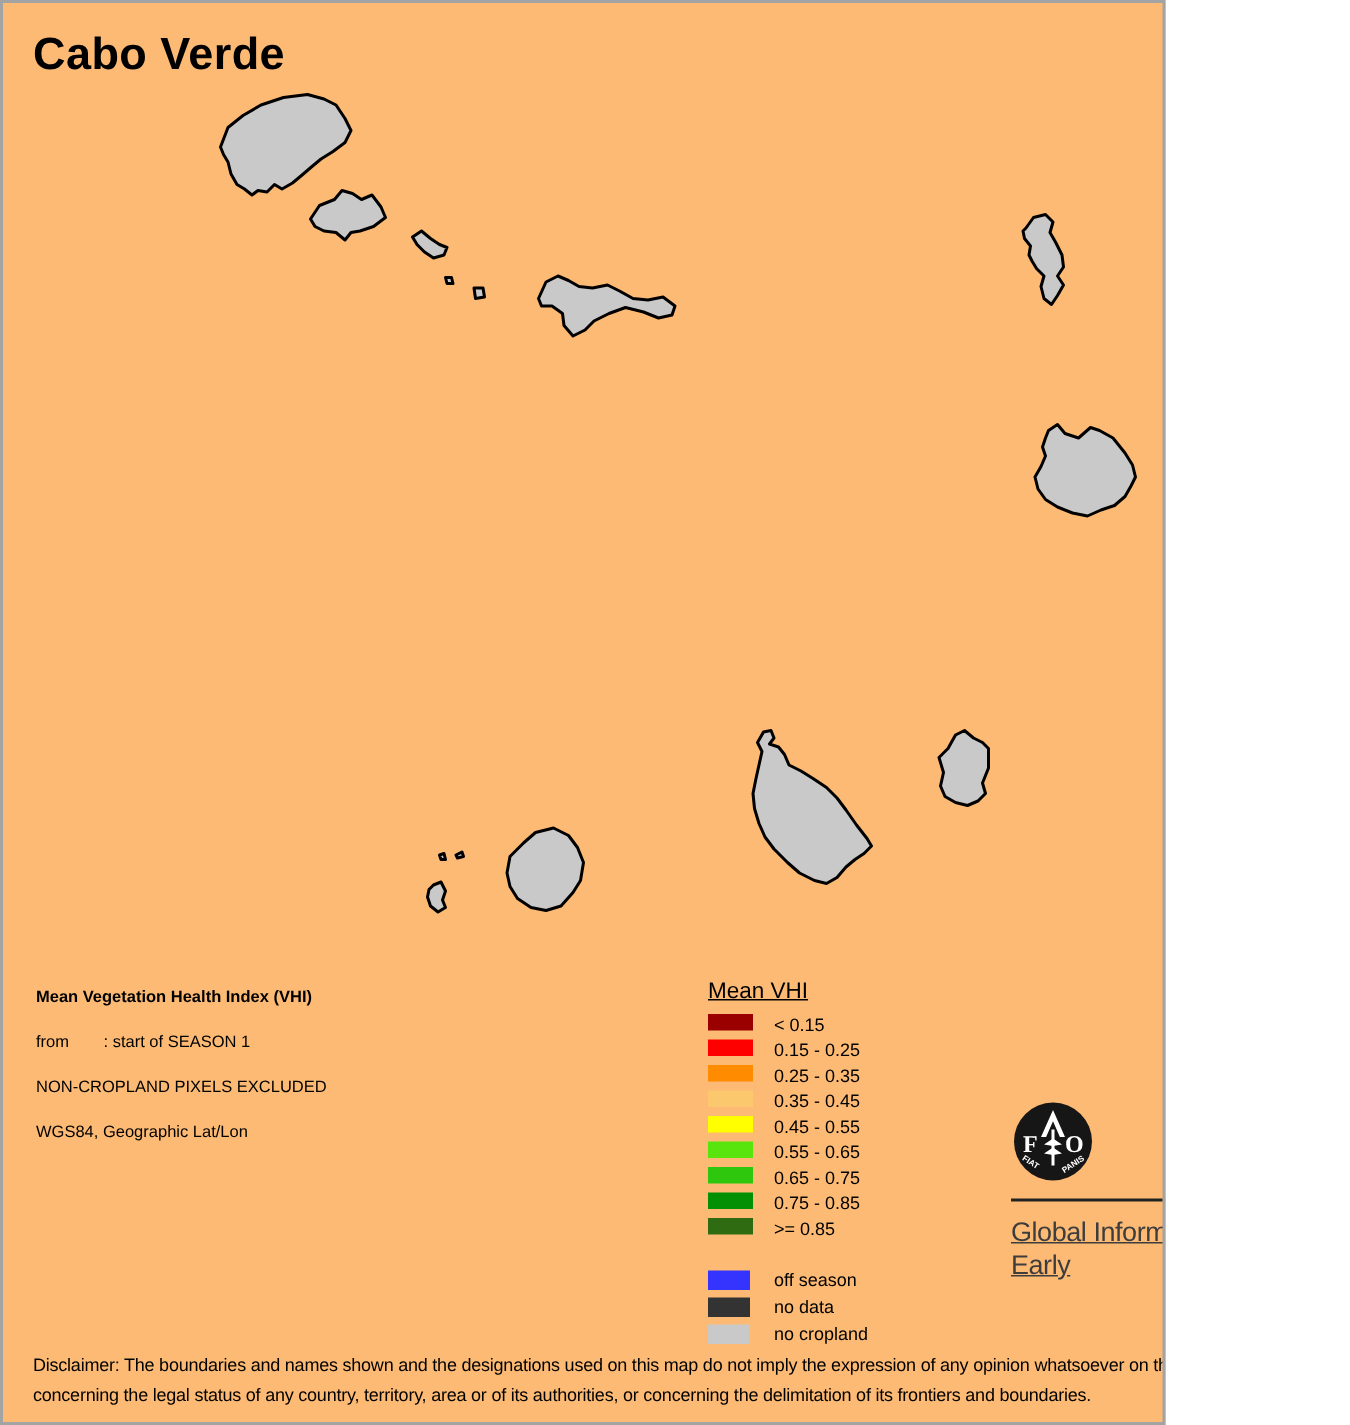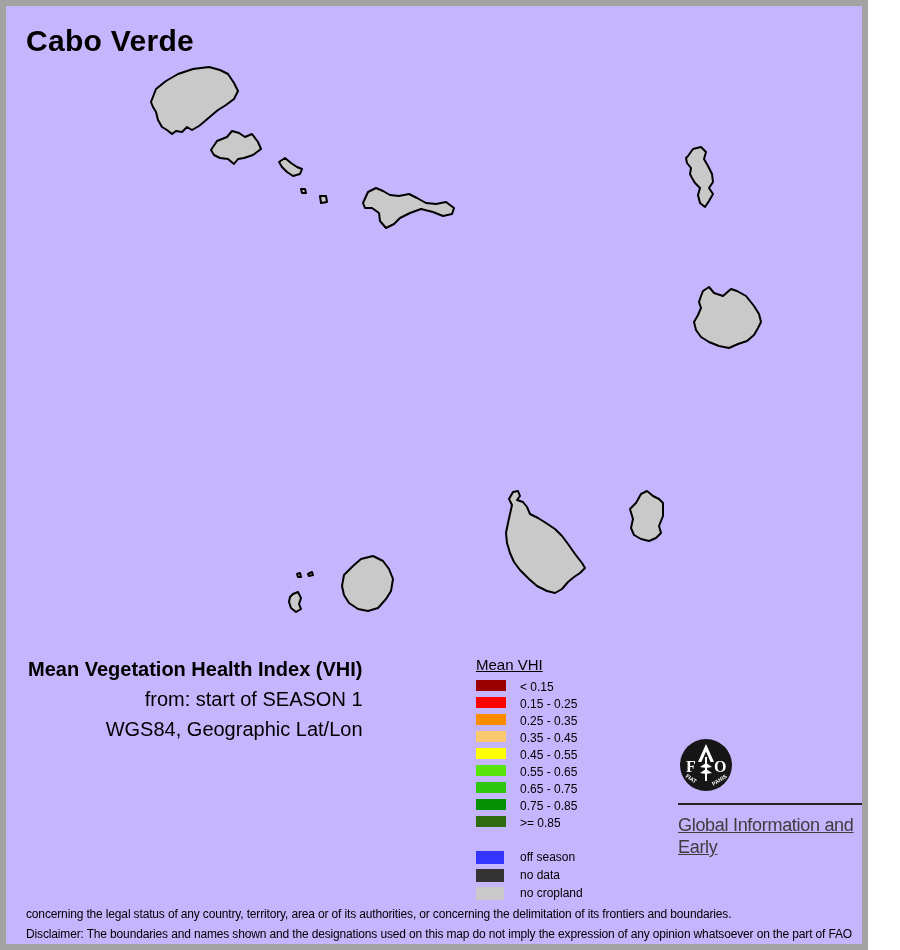--- a/index.html
+++ b/index.html
@@ -1,21 +1,21 @@
 <!DOCTYPE html>
 <html><head>
 <meta charset="utf-8">
 <style>
   html,body{margin:0;padding:0;background:#fff;}
   body{width:900px;height:950px;position:relative;font-family:"Liberation Sans",sans-serif;color:#000;}
-  #frame{position:absolute;left:0;top:0;width:868px;height:950px;border:6px solid #a3a3a3;box-sizing:border-box;background:#c4b5fd;overflow:hidden;}
+  #frame{position:absolute;left:0;top:0;width:777px;height:950px;border:2px solid #a3a3a3;box-sizing:border-box;background:#fdba74;overflow:hidden;}
   #page-title{position:absolute;left:20px;top:18px;font-size:30px;font-weight:bold;letter-spacing:.3px;}
   #islands-map{position:absolute;left:0;top:0;width:900px;height:950px;}
   
-  #info{position:absolute;left:22px;top:648px;font-size:20px;line-height:30px;text-align:right;}
+  #info{position:absolute;left:22px;top:648px;font-size:11px;line-height:30px;}
   .info-heading{font-weight:bold;}
   .info-label{display:inline-block;width:45px;}
   
   #vhi-legend{position:absolute;left:470px;top:650px;}
   .legend-title{font-size:15px;font-weight:normal;text-decoration:underline;margin-bottom:7px;}
   .vhi-row{display:flex;align-items:flex-start;height:17px;}
   .vhi-swatch{width:30px;height:11px;margin-right:14px;flex:0 0 auto;}
   .vhi-label{font-size:12px;white-space:nowrap;}
   #extra-rows{margin-top:15px;}
   .extra-row{display:flex;align-items:center;height:18px;text-align:right;}
@@ -51,20 +51,21 @@
       <polygon points="347,560 355,553 367,550 377,555 383,563 387,573 385,585 380,593 372,602 362,605 352,603 343,597 338,589 336,580 338,569" fill="#C9C9C9" stroke="#000000" stroke-width="2" stroke-linejoin="round"></polygon>
       <polygon points="287,588 292,586 295,592 293,598 295,603 290,606 285,602 283,596 284,591" fill="#C9C9C9" stroke="#000000" stroke-width="2" stroke-linejoin="round"></polygon>
       <polygon points="291,568 294,567 295,571 292,571" fill="#C9C9C9" stroke="#000000" stroke-width="2" stroke-linejoin="round"></polygon>
       <polygon points="302,568 306,566 307,569 303,570" fill="#C9C9C9" stroke="#000000" stroke-width="2" stroke-linejoin="round"></polygon>
     </svg>
 
   <div id="info">
     <div class="info-heading">Mean Vegetation Health Index (VHI)</div>
     <div id="info-lines">
         <div class="info-line"><span class="info-label">from</span><span>: start of SEASON 1</span></div>
+        <div class="info-line"><span>NON-CROPLAND PIXELS EXCLUDED</span></div>
         <div class="info-line"><span>WGS84, Geographic Lat/Lon</span></div>
       </div>
   </div>
 
   <div id="vhi-legend">
     <div class="legend-title">Mean VHI</div>
     <div id="vhi-rows">
         <div class="vhi-row">
           <span class="vhi-swatch" style="background: rgb(155, 0, 0);"></span>
           <span class="vhi-label">&lt; 0.15</span>
@@ -131,17 +132,17 @@
         <text x="34" y="46" fill="#fff" font-size="5.5" font-weight="bold" transform="rotate(-33 40 45)">PANIS</text>
       </svg>
     </div>
     <hr class="fao-divider">
     <div class="giews" id="giews">
         <div>Global Information and Early</div>
       </div>
   </div>
 
   <div id="disclaimer">
+      <div>Disclaimer: The boundaries and names shown and the designations used on this map do not imply the expression of any opinion whatsoever on the part of FAO</div>
       <div>concerning the legal status of any country, territory, area or of its authorities, or concerning the delimitation of its frontiers and boundaries.</div>
-      <div>Disclaimer: The boundaries and names shown and the designations used on this map do not imply the expression of any opinion whatsoever on the part of FAO</div>
     </div>
 
 </div>
 
 </body></html>

